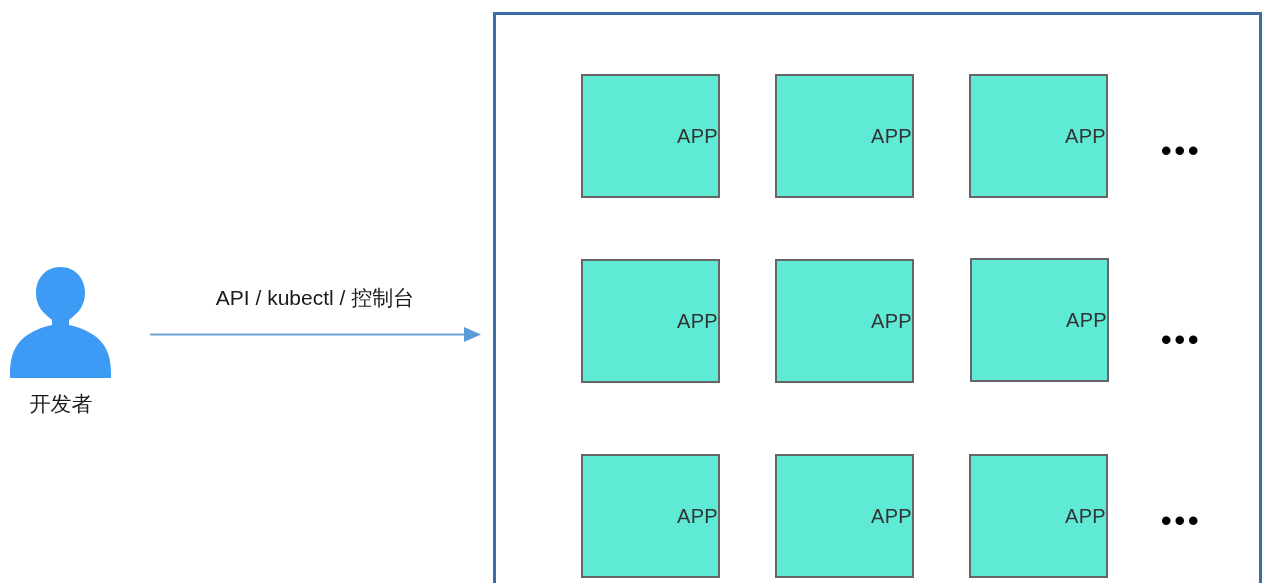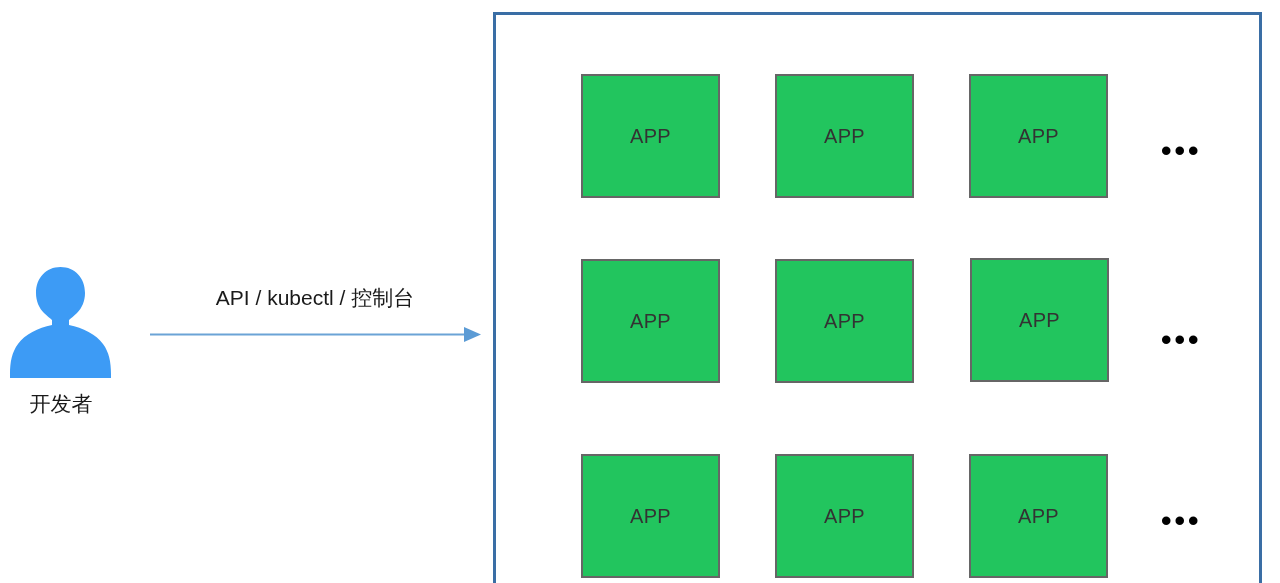--- a/index.html
+++ b/index.html
@@ -73,26 +73,26 @@
     width: 769px;
     height: 585px;
     border: 3px solid #3a6ea5;
     box-sizing: border-box;
     background: transparent;
   }
 
   
   .app-box {
     position: absolute;
-    background: #22c55e;
+    background: #5eead4;
     border: 2px solid #666666;
     box-sizing: border-box;
     display: flex;
     align-items: center;
-    justify-content: center;
+    justify-content: flex-end;
   }
   .app-box-label {
     font-size: 20px;
     color: #333333;
     letter-spacing: 0.3px;
   }
 
   .ellipsis {
     position: absolute;
     font-size: 30px;

